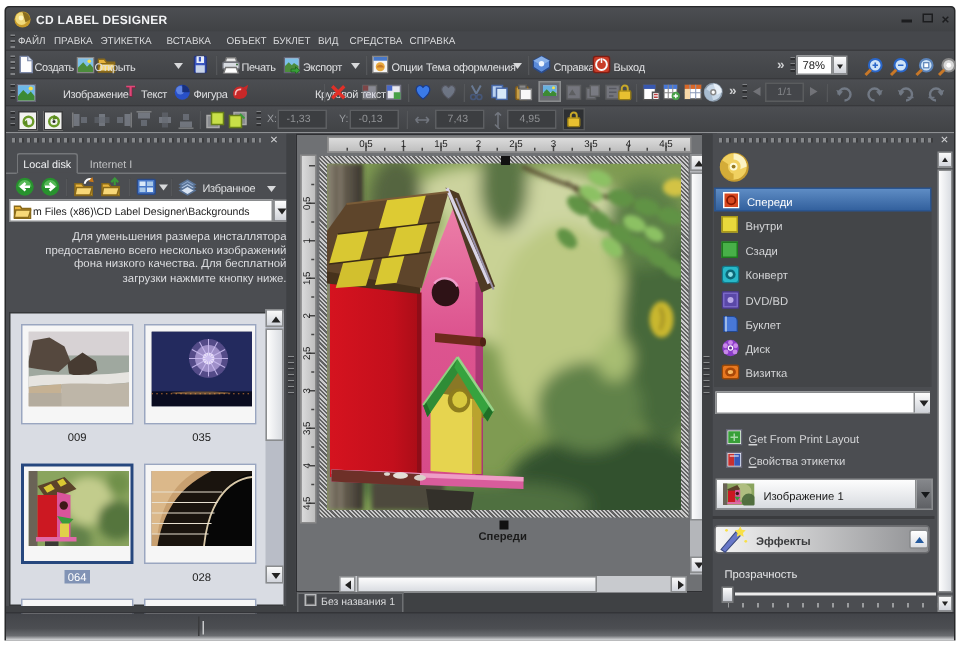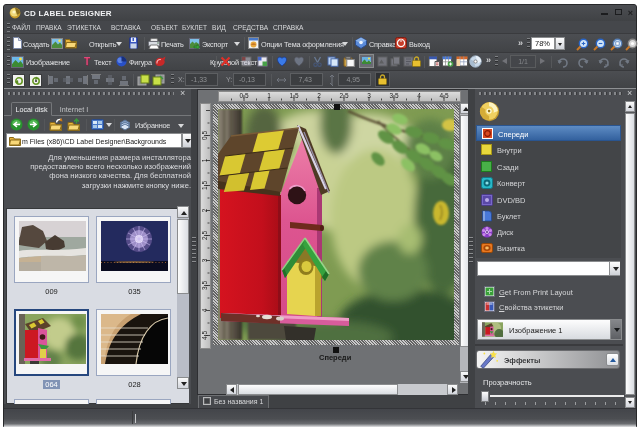--- a/index.html
+++ b/index.html
@@ -51,21 +51,21 @@
  <svg class="abs" style="left:47px;top:4px" width="12" height="11" viewBox="0 0 12 11">
         <rect x="0.5" y="0.5" width="11" height="10" fill="#e8f0f8" stroke="#888"></rect>
         <rect x="1" y="1" width="10" height="6" fill="#7ec0e8"></rect>
         <path d="M1 7 L4.5 3.5 L7 6.5 L9 4.5 L11 7 v3 H1z" fill="#4c8c3c"></path>
         <circle cx="8.5" cy="2.8" r="1.2" fill="#f8e048"></circle>
       </svg>
  <svg class="abs" style="left:61px;top:4px" width="12" height="11" viewBox="0 0 12 11">
         <path d="M0.5 1.5 h4 l1.5 2 h5.5 v6.5 h-11z" fill="#e8b43c" stroke="#8a6a1a"></path>
         <path d="M1.5 4.5 h10 l-1.5 5 H0.5z" fill="#f8d878" stroke="#8a6a1a"></path>
       </svg>
- <div class="abs t" style="left:85px;top:6px;">Открыть</div>
+ <div class="abs t" style="left:59px;top:6px;">Открыть</div>
  <div class="abs" style="left:112px;top:8px;border-left:3px solid transparent;border-right:3px solid transparent;border-top:4px solid #d8d9db;"></div>
  <svg class="abs" style="left:125px;top:3px" width="9" height="12" viewBox="0 0 9 12">
         <rect x="0.5" y="0.5" width="8" height="11" rx="1" fill="#3a56c0" stroke="#27377c"></rect>
         <rect x="2" y="0.5" width="5" height="4.5" fill="#e8eef8"></rect>
         <rect x="1.5" y="6.5" width="6" height="5" fill="#c8d4e8"></rect>
         <rect x="3.5" y="1" width="1.5" height="3" fill="#3a56c0"></rect>
       </svg>
  <div class="sep" style="left:140px;top:3px;height:13px;"></div>
  <svg class="abs" style="left:144px;top:4px" width="12" height="11" viewBox="0 0 12 11">
         <path d="M3 0.5 h6 l1 3 h-8z" fill="#e8e8e8" stroke="#777"></path>
@@ -135,21 +135,21 @@
 </div>
 
 <div id="tb2" class="abs" style="left:0;top:48px;width:632px;height:18px;background:linear-gradient(#4c4e52,#414346);border-bottom:1px solid #38393c;">
  <div class="grip" style="left:3px;top:3px;height:12px;"></div>
  <svg class="abs" style="left:7px;top:3px" width="13" height="12" viewBox="0 0 13 12">
         <rect x="0.5" y="0.5" width="12" height="11" fill="#e8f0f8" stroke="#667"></rect>
         <rect x="1" y="1" width="11" height="6.5" fill="#6cb8e8"></rect>
         <path d="M1 8 L4.5 4 L7.5 7 L9.5 5 L12 8 v3 H1z" fill="#3c8a34"></path>
         <circle cx="9.5" cy="3" r="1.4" fill="#f8e048"></circle>
       </svg>
- <div class="abs t" style="left:22px;top:5px;">Изображение</div>
+ <div class="abs t" style="left:38px;top:5px;">Изображение</div>
  <div class="abs" style="left:78px;top:3px;width:10px;height:11px;font-size:10px;font-weight:bold;color:#e04878;text-shadow:0.5px 0.5px 0 #802040;text-align:center;line-height:11px;">T</div>
  <div class="abs t" style="left:90px;top:5px;">Текст</div>
  <svg class="abs" style="left:112px;top:3px" width="11" height="11" viewBox="0 0 11 11">
         <circle cx="5.5" cy="5.5" r="5" fill="#2850c8"></circle>
         <circle cx="4.2" cy="4.2" r="2.8" fill="#6c90e8" opacity="0.8"></circle>
         <path d="M5.5 0.5 A5 5 0 0 1 10.5 5.5 L5.5 5.5Z" fill="#18307c"></path>
       </svg>
  <div class="abs t" style="left:125px;top:5px;">Фигура</div>
  <svg class="abs" style="left:150px;top:3px" width="12" height="11" viewBox="0 0 12 11">
         <path d="M2 9 C 0 4.5 3.5 1 7 1.8 C 11 2.7 12 7 9 9 C 7 10.3 3.8 10.3 2 9Z" fill="#c82828"></path>

